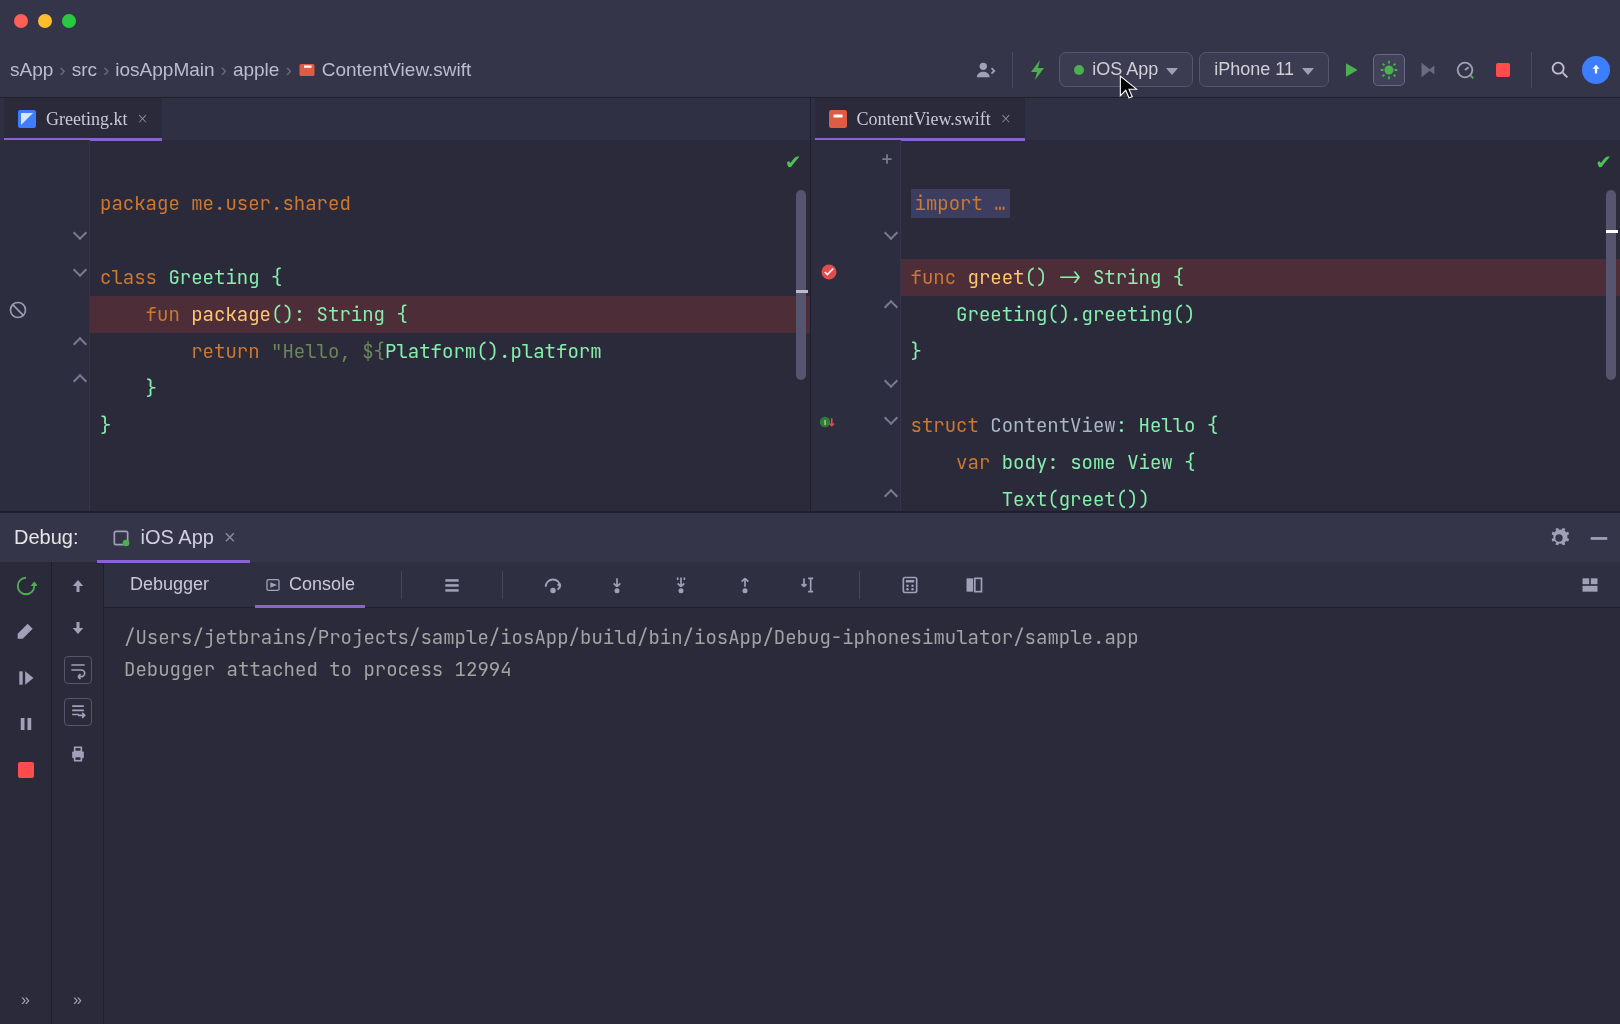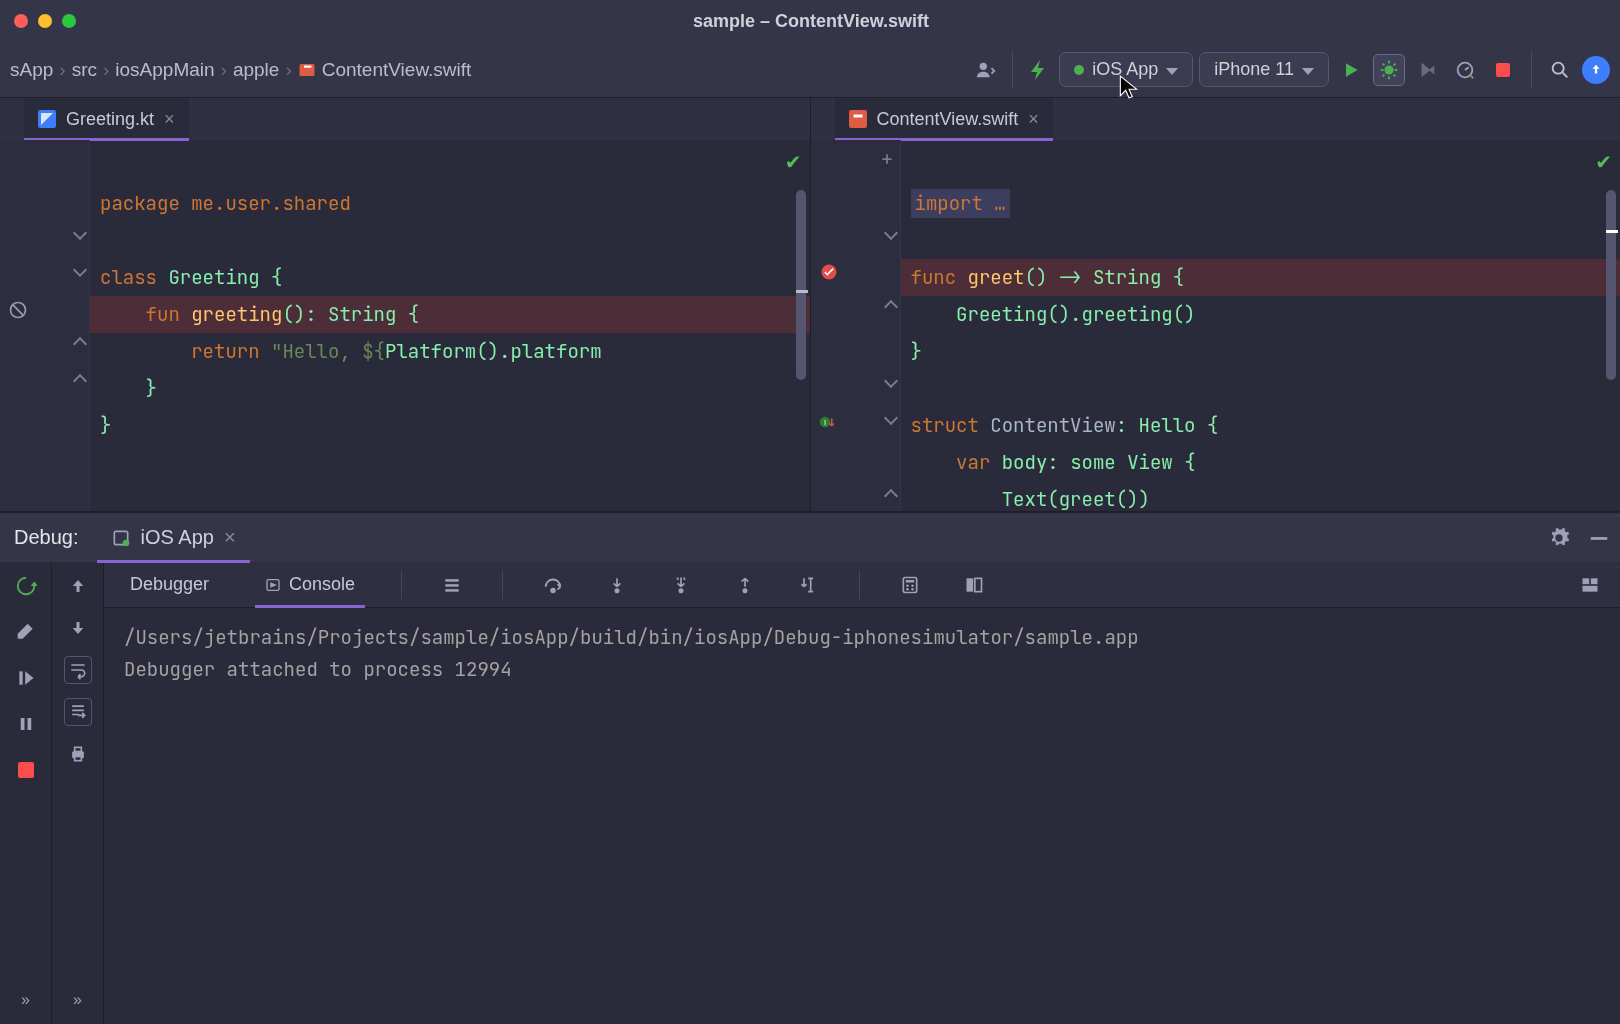--- a/index.html
+++ b/index.html
@@ -22,21 +22,21 @@
 .tb-icon { width:28px; height:28px; display:flex; align-items:center; justify-content:center; color:#9fa0b8; border-radius:4px; }
 .tb-spacer { flex:1; }
 .select { display:flex; align-items:center; gap:8px; padding:6px 14px; border:1px solid #56566f; border-radius:7px; background:#3b3b52; color:#d0d0d8; font-size:18px; }
 .btn-ic { width:32px; height:32px; display:flex; align-items:center; justify-content:center; border-radius:5px; cursor:pointer; }
 .btn-ic.sel { border:1px solid #6a6a88; background:#414159; }
 .vline { width:1px; height:36px; background:#4a4a60; margin:0 6px; }
 
 .editors { display:flex; height:414px; border-bottom:1px solid #1f1f2b; }
 .pane { flex:1; display:flex; flex-direction:column; background:#2a2a3a; position:relative; min-width:0; }
 .pane + .pane { border-left:1px solid #1f1f2b; }
-.tabs { display:flex; align-items:center; background:#303044; height:42px; padding-left:24px; }
+.tabs { display:flex; align-items:center; background:#303044; height:42px; padding-left:4px;font-family:Liberation Serif, serif; }
 .tab { display:flex; align-items:center; gap:10px; padding:0 14px; height:42px; color:#c8c8d8; font-size:18px; position:relative; }
 .tab.active { background:#2a2a3a; }
 .tab.active::after { content:""; position:absolute; left:0; right:0; bottom:-1px; height:3px; background:#8a63d2; }
 .close-x { color:#8a8a9a; cursor:pointer; }
 .editor { flex:1; position:relative; overflow:hidden; }
 .gutter { position:absolute; left:0; top:0; bottom:0; width:90px; background:#2d2d40; border-right:1px solid #34344a; }
 .gut-mark { position:absolute; left:8px; }
 .fold { position:absolute; right:4px; width:10px; height:10px; border-left:2px solid #7a7a92; border-bottom:2px solid #7a7a92; transform:rotate(-45deg); }
 .code { position:absolute; left:100px; right:24px; top:8px; font-family:"JetBrains Mono",Menlo,Consolas,monospace; font-size:19px; line-height:37px; white-space:pre; }
 .kw{color:#cc7832;} .str{color:#6a8759;} .fn{color:#ffc66d;} .id{color:#86efac;} .cls{color:#a9b7c6;}
@@ -73,21 +73,20 @@
 </style>
 </head>
 <body>
 
 <div class="titlebar">
   <div class="tl-dots">
     <div class="dot red"></div>
     <div class="dot yellow"></div>
     <div class="dot green"></div>
   </div>
-  <div class="tl-title">sample – ContentView.swift</div>
   <div style="width:60px"></div>
 </div>
 
 <div class="toolbar">
   <div class="crumbs">
     <span class="crumb">sApp</span>
       <span class="sep">›</span>
     <span class="crumb">src</span>
       <span class="sep">›</span>
     <span class="crumb">iosAppMain</span>
@@ -193,21 +192,21 @@
         <div class="fold" style="top:199px;transform:rotate(135deg)"></div>
         <div class="fold" style="top:236px;transform:rotate(135deg)"></div>
       </div>
       <div class="check">✔</div>
       <div class="scrollbar" style="top:50px;height:190px"></div>
       <div class="minimark" style="top:150px"></div>
       <div class="code">
 <span class="kw">package me.user.shared</span>
 
 <span class="kw">class</span><span class="id"> Greeting {</span>
-    <span class="kw">fun</span><span class="fn"> greeting</span><span class="id">(): String {</span>
+    <span class="kw">fun</span><span class="fn"> package</span><span class="id">(): String {</span>
         <span class="kw">return</span><span class="str"> "Hello, ${</span><span class="id">Platform().platform</span>
 <span class="id">    }</span>
 <span class="id">}</span></div>
     </div>
   </div>
 
   <div class="pane">
     <div class="tabs">
       <div class="tab active">
         <svg class="ficon" viewBox="0 0 24 24">

